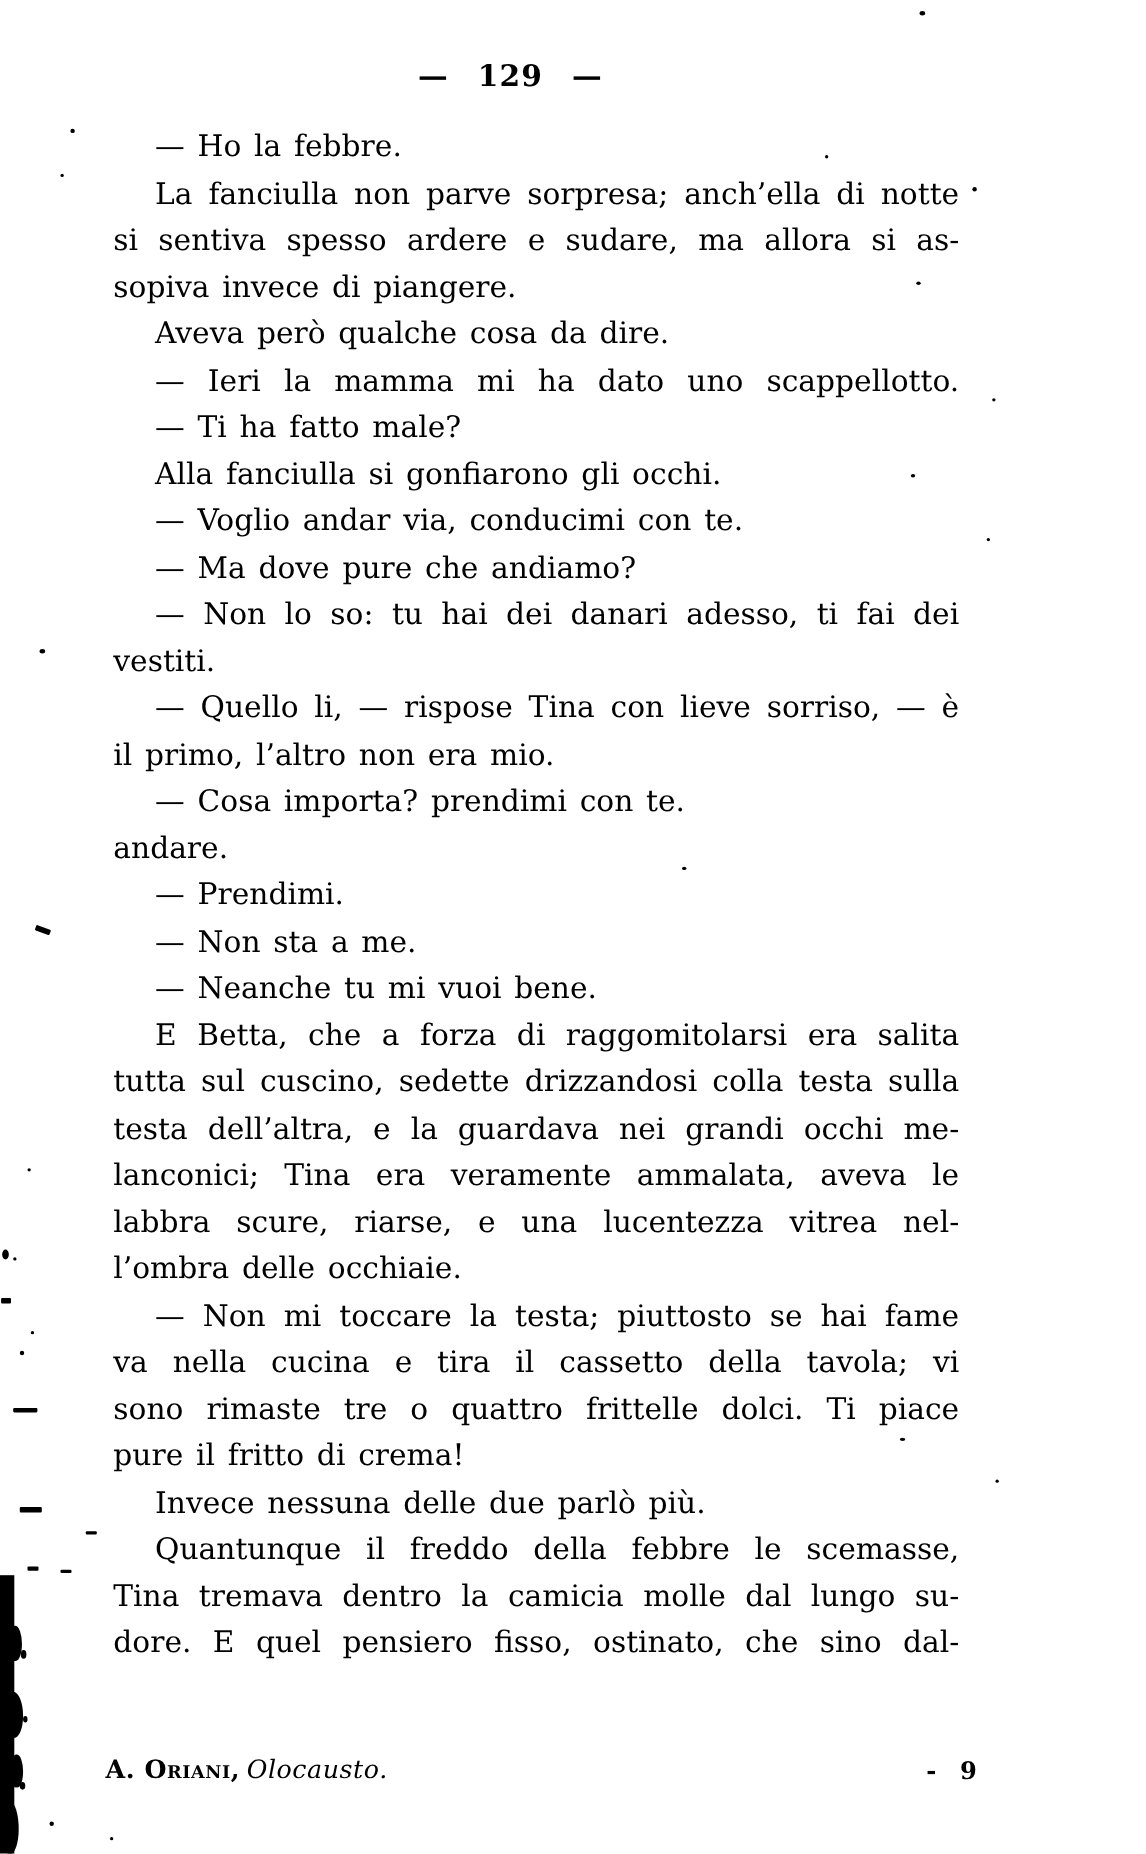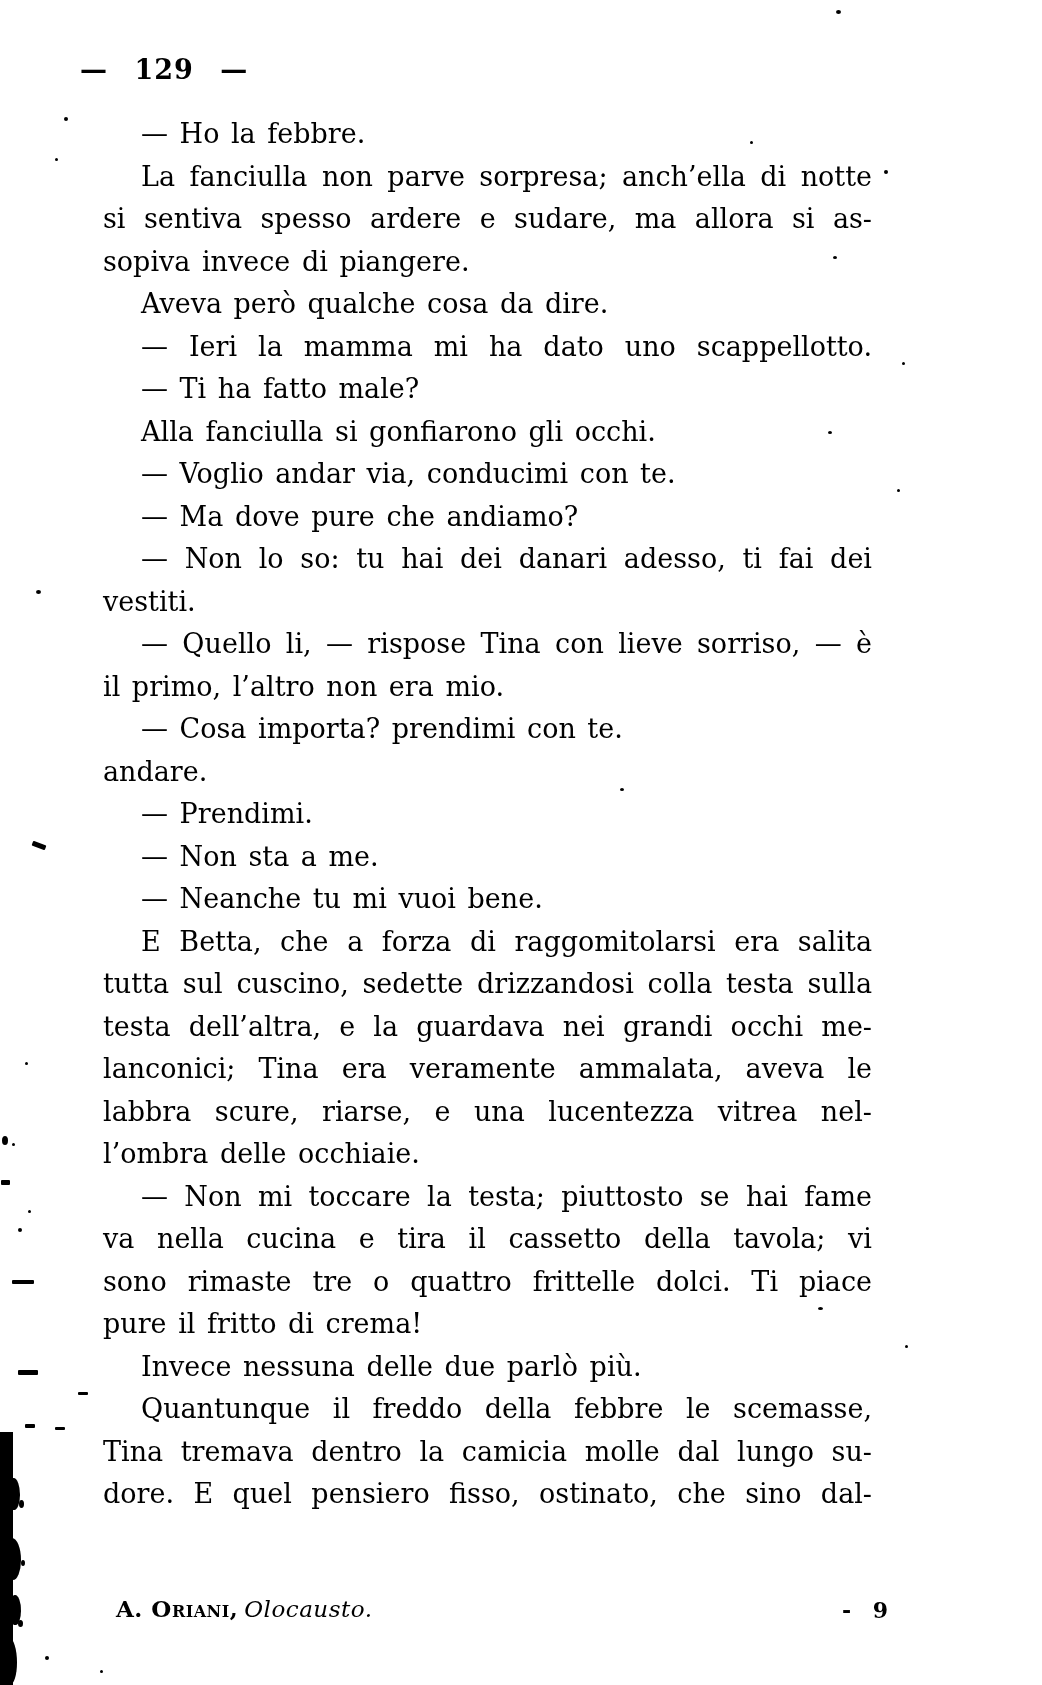--- a/index.html
+++ b/index.html
@@ -10,21 +10,22 @@
     overflow: hidden;
     font-family: "DejaVu Serif", "Liberation Serif", serif;
     color: #000000;
   }
   .scan-page {
     position: absolute; inset: 0;
     background: #ffffff;
   }
   .page-header {
     position: absolute;
-    top: 50px; left: 80px; width: 792px;
+    top: 50px; left: 68px; width: 792px;
+    text-align: center;
     font-size: 27px; line-height: 40px;
     font-weight: bold;
     letter-spacing: 1px;
     word-spacing: 16px;
   }
   .page-body {
     position: absolute;
     top: 113px; left: 80px; width: 792px;
     font-size: 27px;
     font-weight: 500;
@@ -37,21 +38,21 @@
     overflow: visible;
     margin-left: 23px;
   }
   .line.justify {
     white-space: normal;
     text-align: justify;
     text-align-last: justify;
   }
   .line.indent { padding-left: 38px; }
   .page-footer-left {
-    position: absolute; left: 116px; top: 1594px;
+    position: absolute; left: 96px; top: 1594px;
     font-size: 23px; line-height: 30px;
     letter-spacing: 0.5px;
   }
   .footer-author { font-variant: small-caps; font-weight: bold; }
   .footer-title  { font-style: italic; font-weight: 500; padding-left: 6px; }
   .page-footer-right {
     position: absolute; left: 842px; top: 1596px;
     font-size: 22px; line-height: 28px;
     font-weight: bold;
     letter-spacing: 7px;

